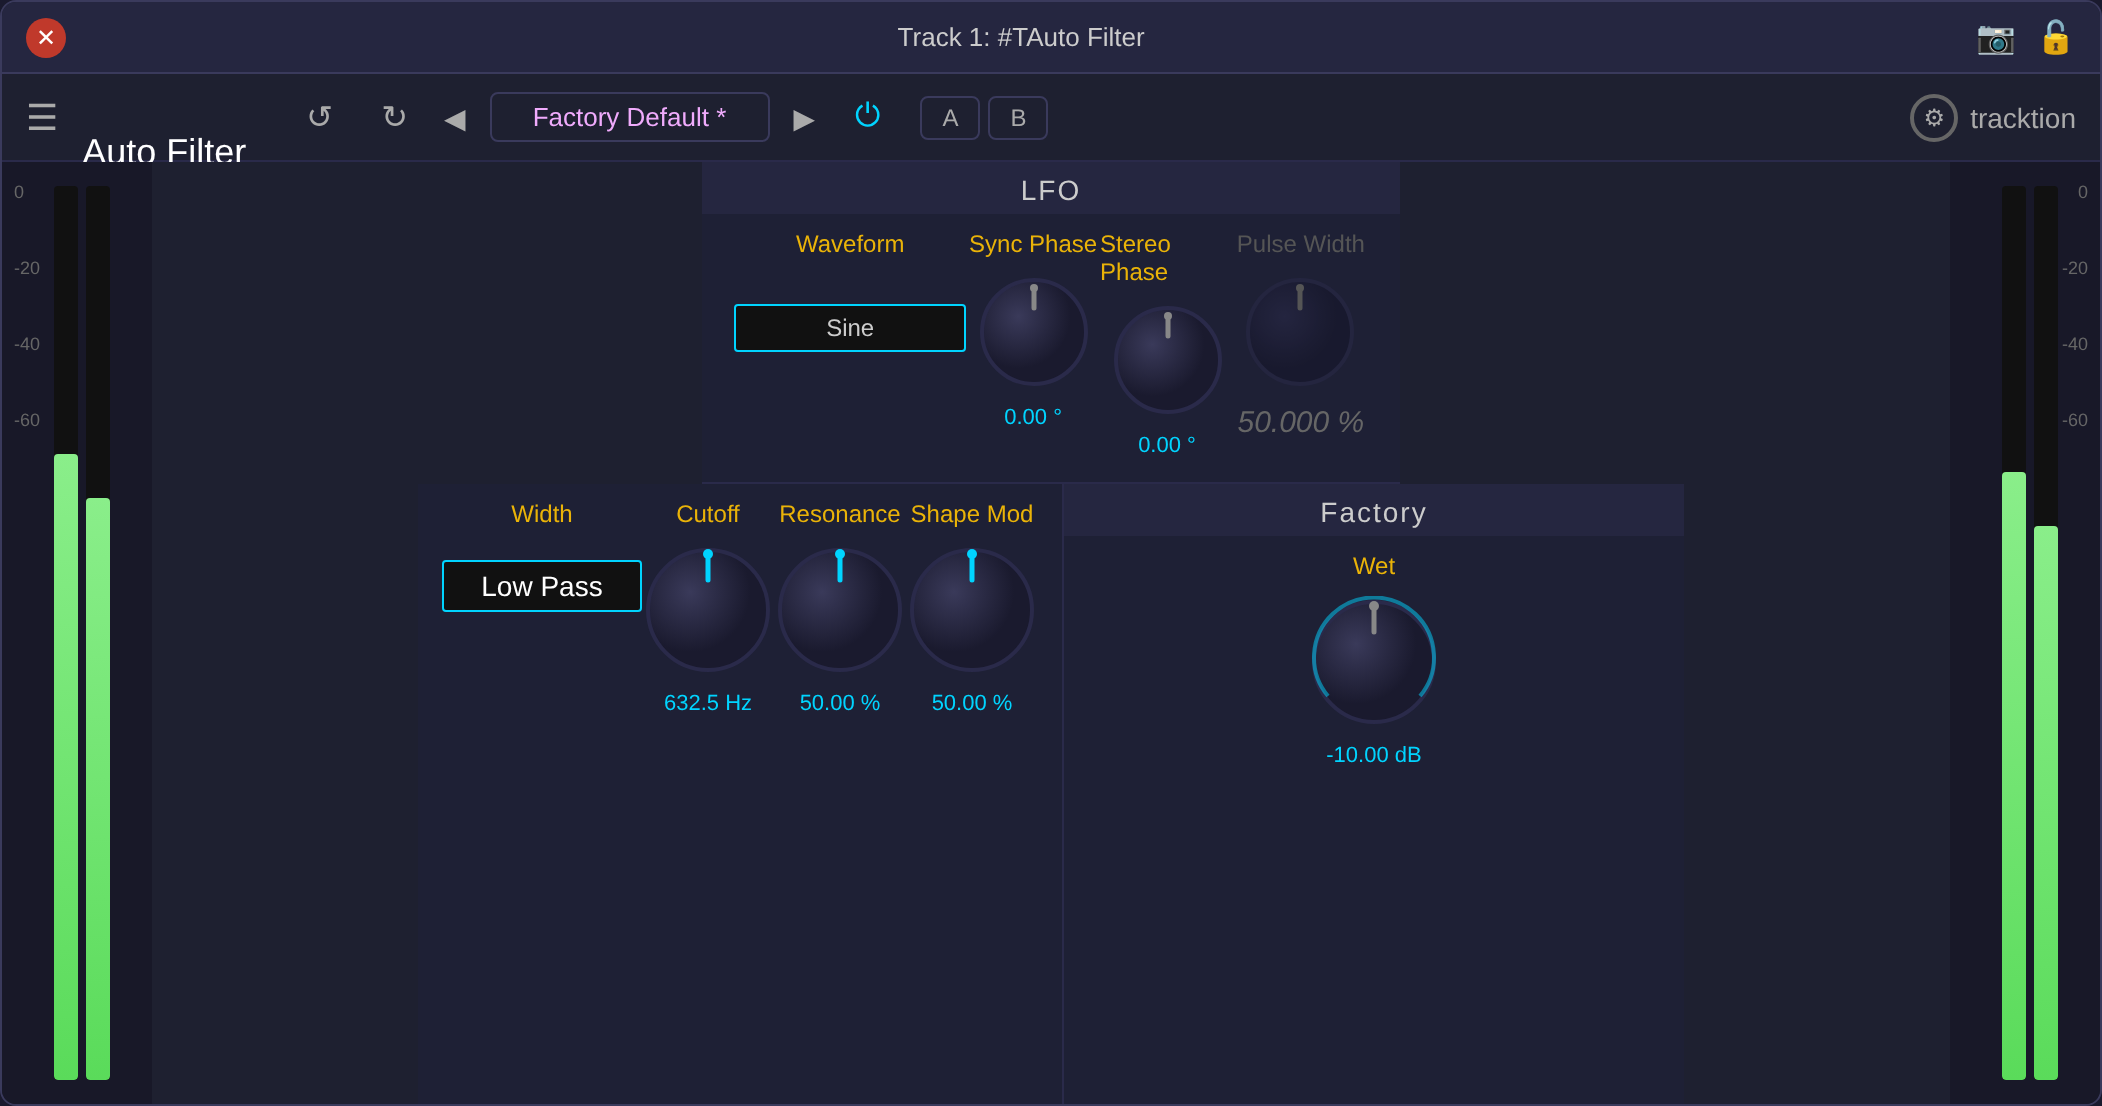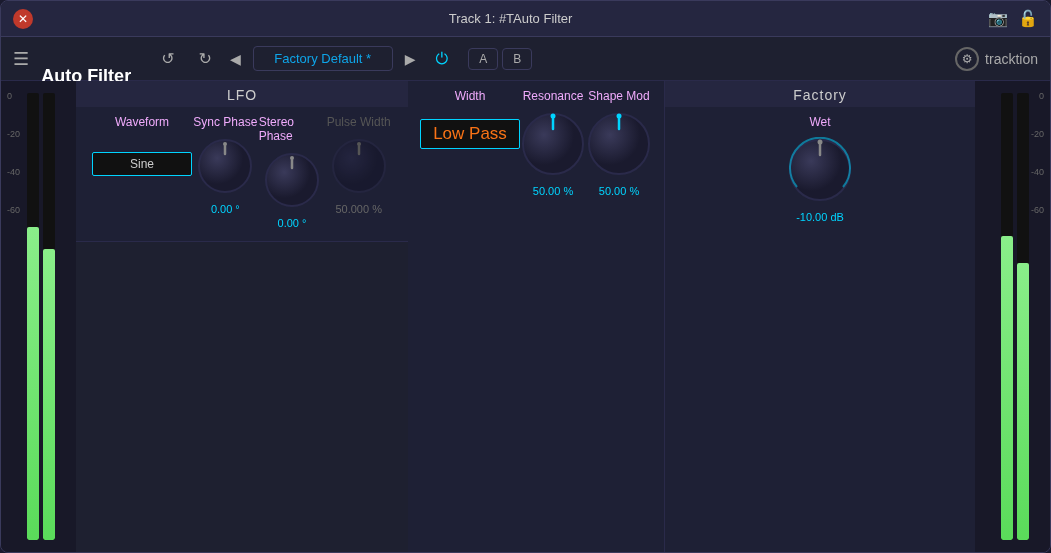--- a/index.html
+++ b/index.html
@@ -59,37 +59,37 @@
       align-items: center;
       padding: 0 12px;
       gap: 12px;
       border-bottom: 1px solid #2a2a4a;
       flex-shrink: 0;
     }
     .menu-icon { color: #aaa; font-size: 18px; cursor: pointer; }
     .plugin-name {
       color: #fff;
       font-size: 18px;
-      font-weight: 700;
+      font-weight: 400;
       margin-right: 12px;
       margin-top: 36px;
     }
     .undo-btn, .redo-btn {
       color: #aaa;
       font-size: 16px;
       cursor: pointer;
       padding: 2px 6px;
     }
     .nav-arrow {
       color: #aaa;
       font-size: 14px;
       cursor: pointer;
     }
     .preset-name {
-      color: #0ea5e9;
+      color: #f0abfc;
       font-size: 13px;
       padding: 4px 12px;
       border: 1px solid #3a3a5c;
       border-radius: 4px;
       min-width: 140px;
       text-align: center;
     }
     .ab-buttons { display: flex; gap: 4px; margin-left: 8px; }
     .ab-btn {
       padding: 3px 10px;
@@ -189,21 +189,23 @@
     .vu-bar-fill {
       background: linear-gradient(to top, #5adb5a, #8aee8a);
       border-radius: 2px;
       width: 100%;
     }
     
     .plugin-area {
       flex: 1;
       background: #1e2030;
       display: flex;
+      flex-direction: column;
       overflow: hidden;
+      align-items: center;
     }
     
     .section-header {
       text-align: center;
       color: #ccc;
       font-size: 14px;
       font-weight: 500;
       padding: 6px 0 4px;
       background: #252640;
       letter-spacing: 1px;
@@ -220,47 +222,48 @@
       gap: 0;
     }
     .control-group {
       display: flex;
       flex-direction: column;
       align-items: center;
       flex: 1;
       gap: 4px;
     }
     .control-label {
-      color: #f0abfc;
+      color: #eab308;
       font-size: 12px;
       margin-bottom: 4px;
     }
     .control-value {
       color: #00d4ff;
       font-size: 11px;
       margin-top: 4px;
     }
     .control-value-dim {
       color: #666;
-      font-size: 11px;
+      font-size: 15px;
       margin-top: 4px;
+      font-style: italic;
     }
     .knob-svg {
       width: 58px;
       height: 58px;
     }
     
     .waveform-select {
       background: #111;
       border: 1px solid #00d4ff;
       color: #ccc;
       padding: 4px 8px;
       font-size: 12px;
       border-radius: 2px;
-      width: 100px;
+      width: 116px;
       text-align: center;
     }
     
     .sync-icon {
       width: 40px;
       height: 44px;
     }
     
     .bottom-area {
       display: flex;
@@ -280,23 +283,23 @@
     .filter-controls, .output-controls {
       display: flex;
       align-items: flex-start;
       gap: 0;
       padding: 8px 12px 12px;
     }
     
     .shape-select {
       background: #111;
       border: 1px solid #00d4ff;
-      color: #f97316;
+      color: #ffffff;
       padding: 4px 8px;
-      font-size: 17px;
+      font-size: 14px;
       border-radius: 2px;
       width: 100px;
       text-align: center;
       margin-top: 8px;
     }
     .knob-large-svg {
       width: 66px;
       height: 66px;
     }
   </style>
@@ -425,20 +428,35 @@
       <div class="bottom-area">
 
         <div class="filter-section">
           <div class="filter-controls">
 
             <div class="control-group">
               <span class="control-label">Width</span>
               <input type="text" class="shape-select" value="Low Pass" readonly="" style="">
             </div>
 
+            <div class="control-group">
+              <span class="control-label">Cutoff</span>
+              <svg class="knob-large-svg" viewBox="0 0 66 66">
+                <circle cx="33" cy="33" r="30" fill="url(#kgc1)" stroke="#2a2a4a" stroke-width="2"></circle>
+                <defs>
+                  <radialGradient id="kgc1" cx="35%" cy="35%">
+                    <stop offset="0%" stop-color="#3a3a5a"></stop>
+                    <stop offset="100%" stop-color="#1a1a2e"></stop>
+                  </radialGradient>
+                </defs>
+                <circle cx="33" cy="5" r="2.5" fill="#00d4ff"></circle>
+                <line x1="33" y1="7" x2="33" y2="18" stroke="#00d4ff" stroke-width="2.5" stroke-linecap="round"></line>
+              </svg>
+              <span class="control-value">632.5 Hz</span>
+            </div>
 
             <div class="control-group">
               <span class="control-label">Resonance</span>
               <svg class="knob-large-svg" viewBox="0 0 66 66">
                 <circle cx="33" cy="33" r="30" fill="url(#kgc2)" stroke="#2a2a4a" stroke-width="2"></circle>
                 <defs>
                   <radialGradient id="kgc2" cx="35%" cy="35%">
                     <stop offset="0%" stop-color="#3a3a5a"></stop>
                     <stop offset="100%" stop-color="#1a1a2e"></stop>
                   </radialGradient>

